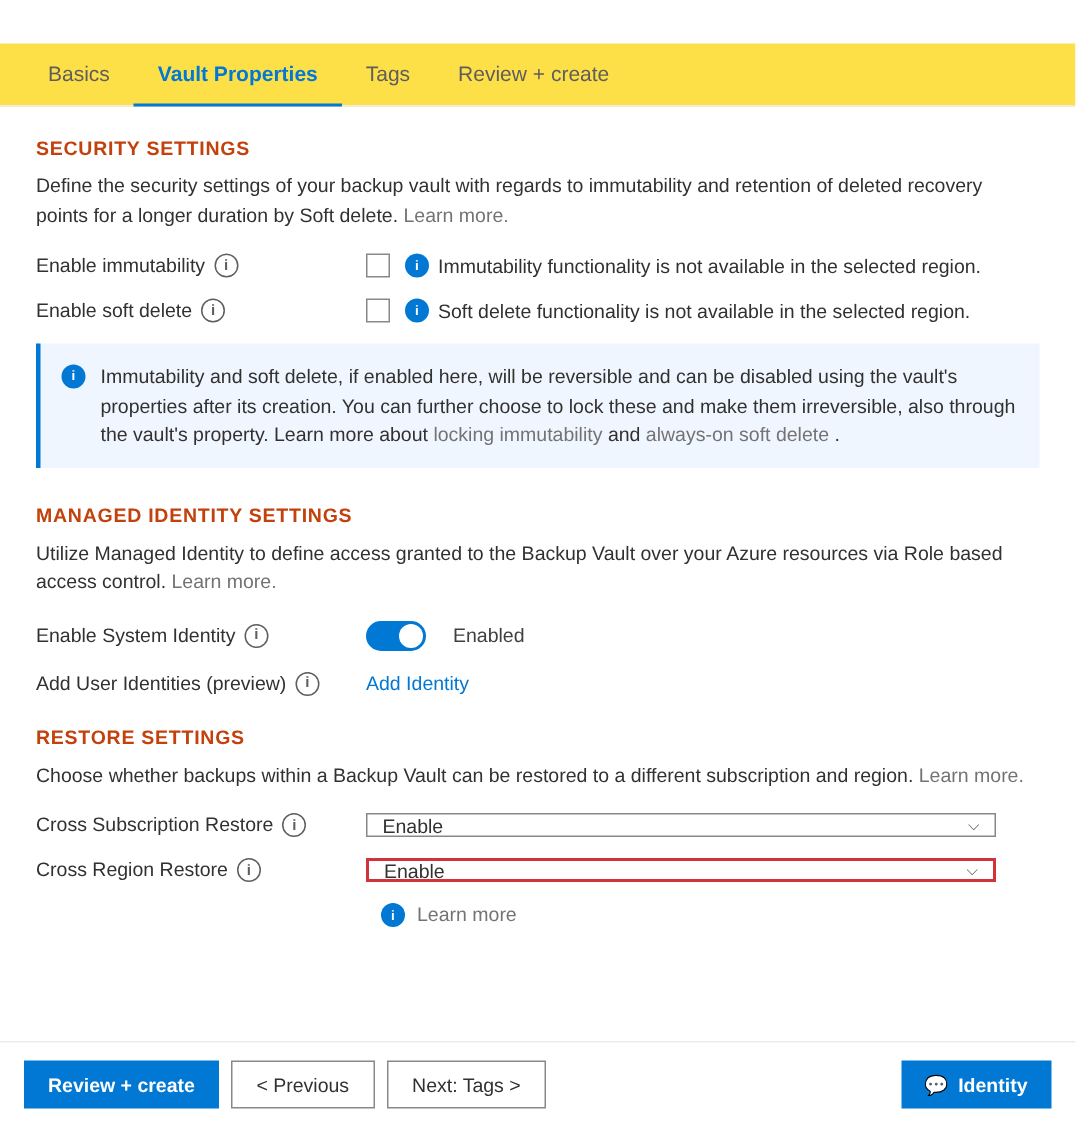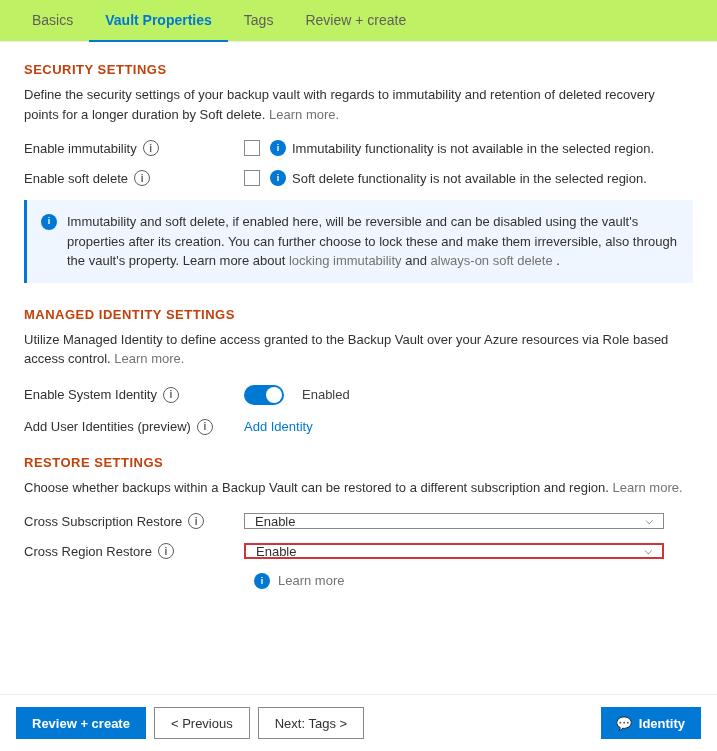--- a/index.html
+++ b/index.html
@@ -12,21 +12,22 @@
       min-height: 751px;
       display: flex;
       flex-direction: column;
     }
 
     
     .tabs {
       display: flex;
       border-bottom: 1px solid #edebe9;
       padding: 0 16px;
-      background: #bef264;
+      background: #fde047;
+      margin-top: 29px;
     }
     .tab {
       padding: 12px 16px;
       cursor: pointer;
       font-size: 14px;
       color: #605e5c;
       border-bottom: 2px solid transparent;
       margin-bottom: -1px;
     }
     .tab.active {
@@ -63,21 +64,20 @@
     }
 
     
     .field-row {
       display: flex;
       align-items: center;
       margin-bottom: 14px;
     }
     .field-label {
       display: flex;
-      align-items: center;
       gap: 6px;
       min-width: 220px;
       font-size: 13px;
       color: #323130;
     }
     .field-control {
       display: flex;
       align-items: center;
       gap: 10px;
     }

